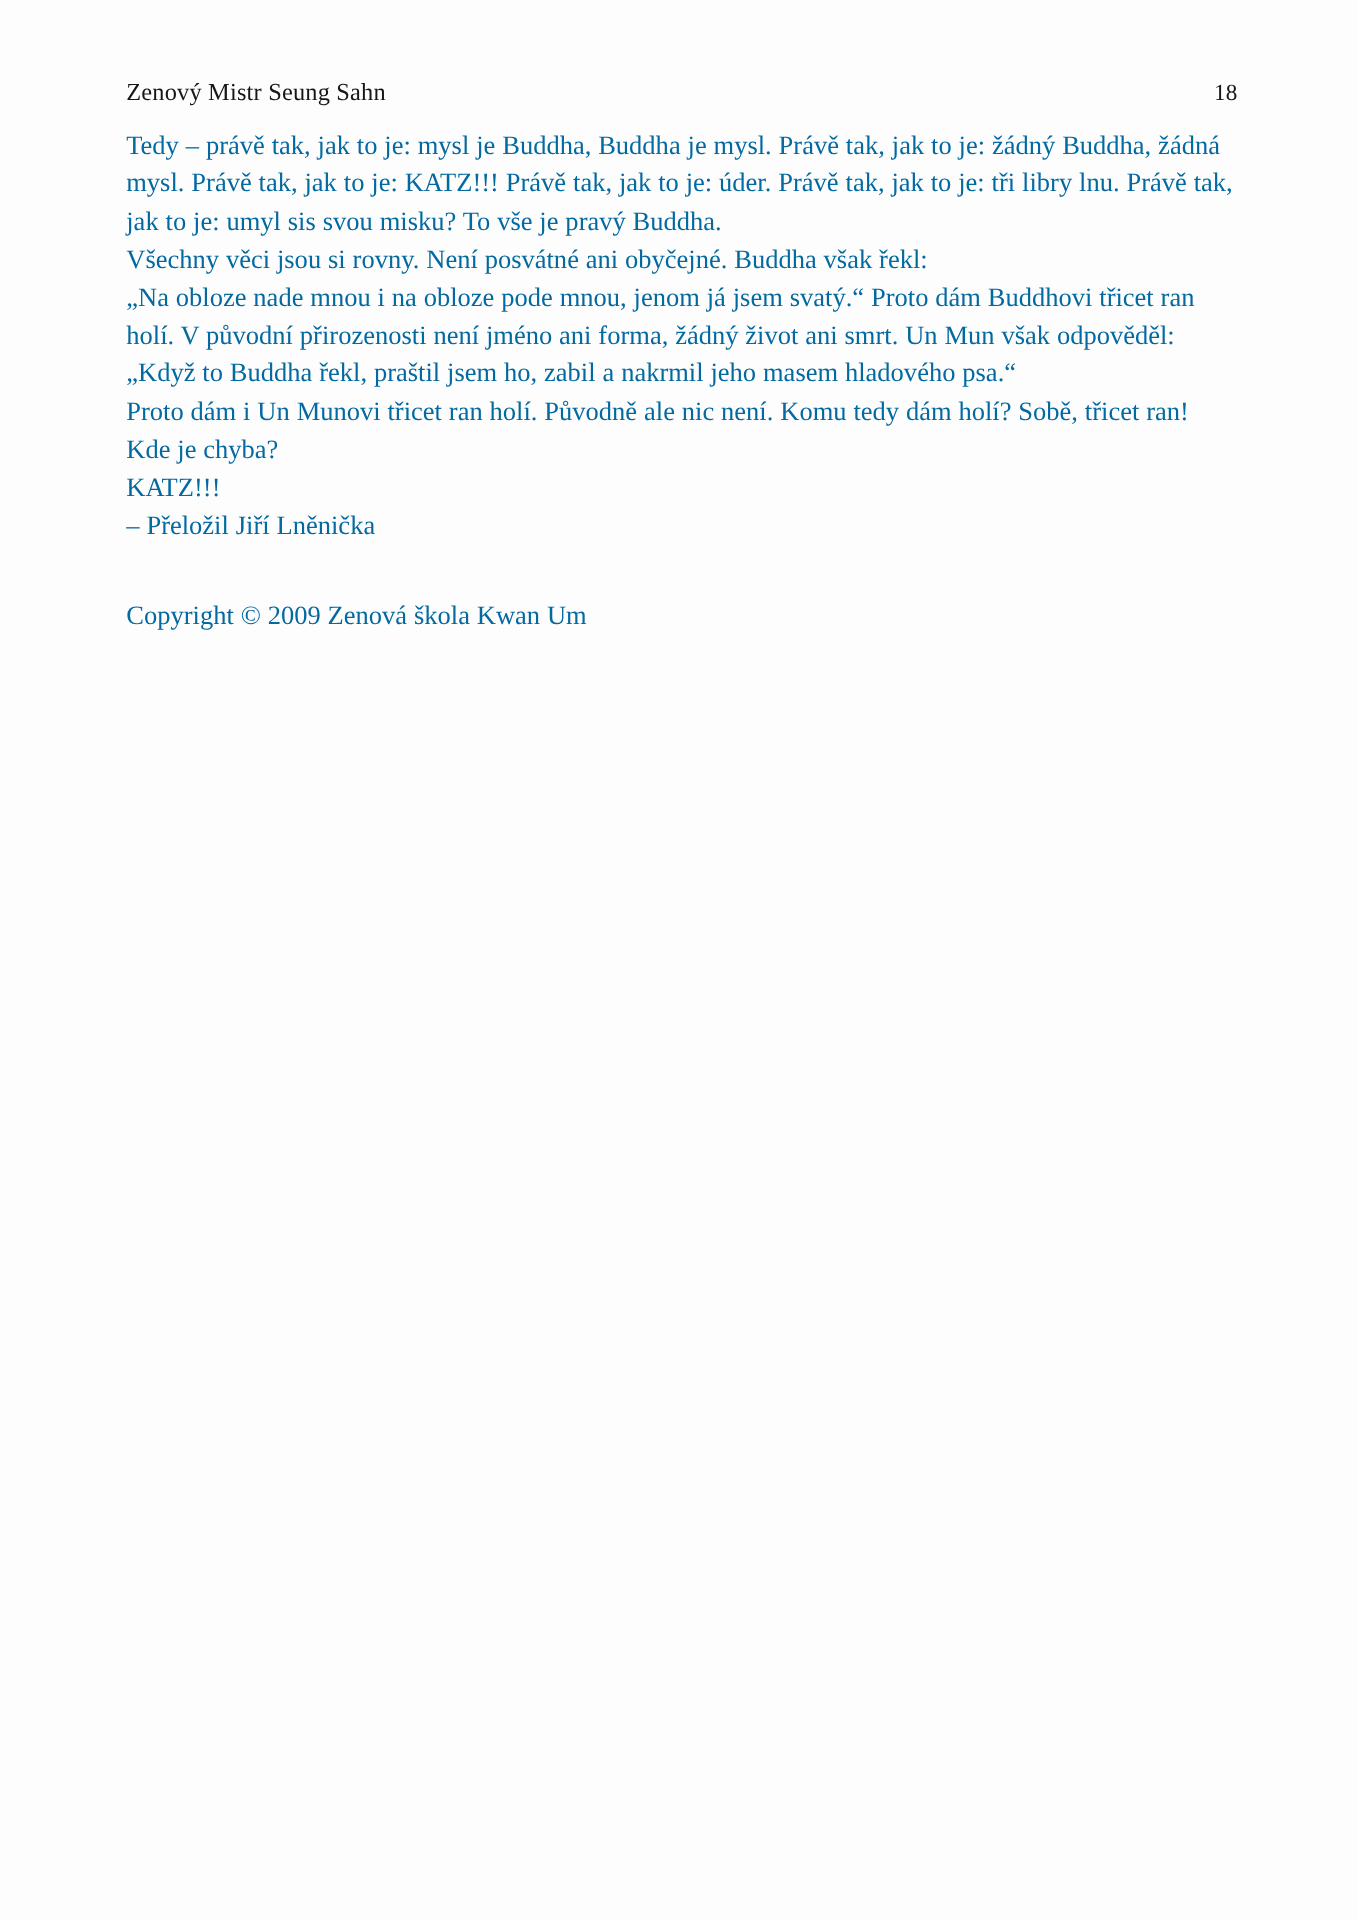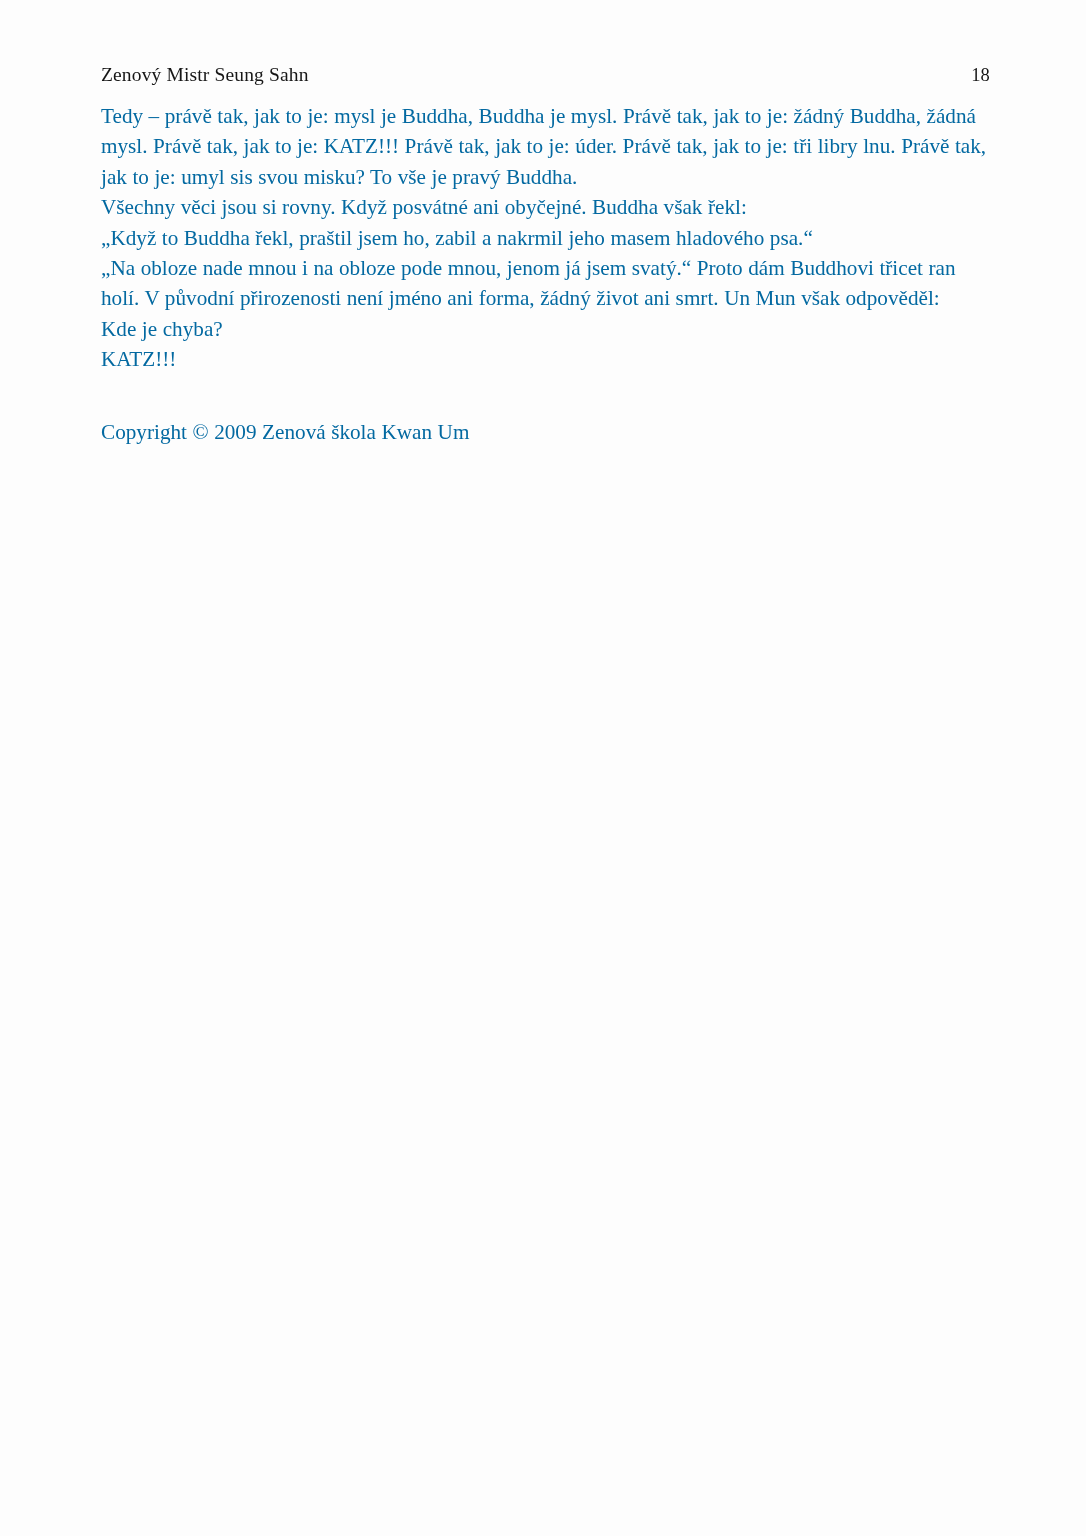--- a/index.html
+++ b/index.html
@@ -67,21 +67,23 @@
 
 <div class="page">
 
   <div class="running-head">
     <span class="head-title">Zenový Mistr Seung Sahn</span>
     <span class="folio">18</span>
   </div>
 
   <div class="body-block">
     <p>Tedy – právě tak, jak to je: mysl je Buddha, Buddha je mysl. Právě tak, jak to je: žádný Buddha, žádná mysl. Právě tak, jak to je: KATZ!!! Právě tak, jak to je: úder. Právě tak, jak to je: tři libry lnu. Právě tak, jak to je: umyl sis svou misku? To vše je pravý Buddha.</p>
-    <p>Všechny věci jsou si rovny. Když posvátné ani obyčejné. Buddha však řekl:</p>
+    <p>Všechny věci jsou si rovny. Není posvátné ani obyčejné. Buddha však řekl:</p>
+    <p>„Na obloze nade mnou i na obloze pode mnou, jenom já jsem svatý.“ Proto dám Buddhovi třicet ran holí. V původní přirozenosti není jméno ani forma, žádný život ani smrt. Un Mun však odpověděl:</p>
     <p>„Když to Buddha řekl, praštil jsem ho, zabil a nakrmil jeho masem hladového psa.“</p>
-    <p>„Na obloze nade mnou i na obloze pode mnou, jenom já jsem svatý.“ Proto dám Buddhovi třicet ran holí. V původní přirozenosti není jméno ani forma, žádný život ani smrt. Un Mun však odpověděl:</p>
+    <p>Proto dám i Un Munovi třicet ran holí. Původně ale nic není. Komu tedy dám holí? Sobě, třicet ran!</p>
     <p>Kde je chyba?</p>
     <p>KATZ!!!</p>
+    <p>– Přeložil Jiří Lněnička</p>
     <p class="spaced-before">Copyright © 2009 Zenová škola Kwan Um</p>
   </div>
 
 </div>
 
 </body></html>

